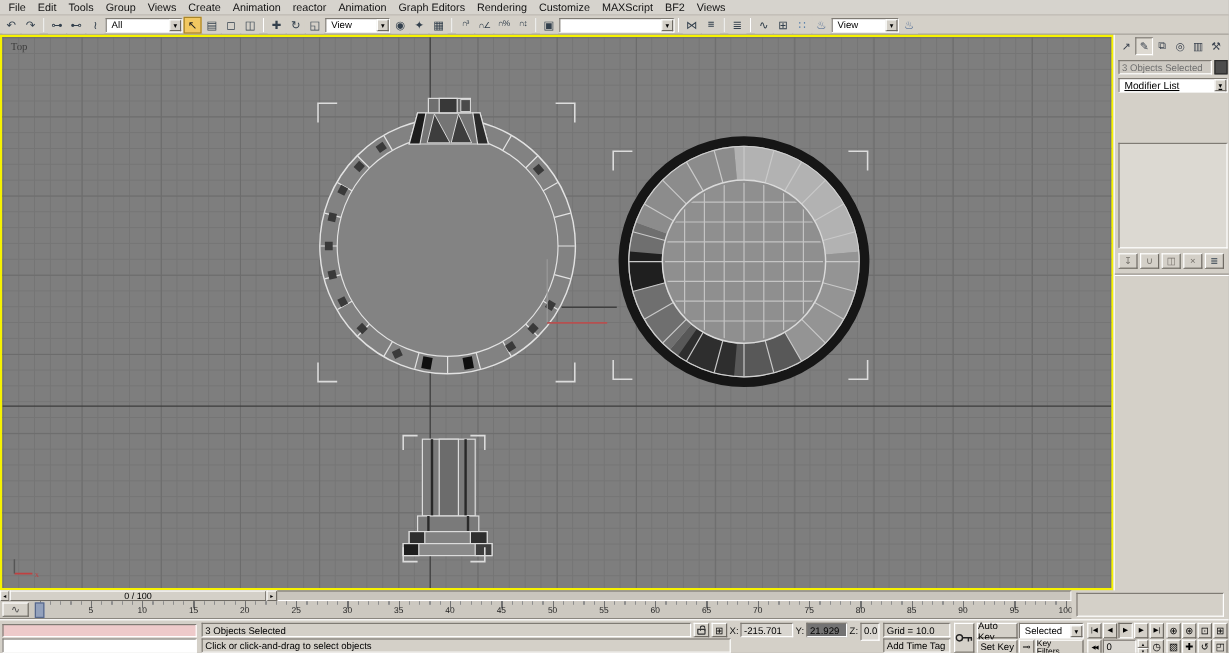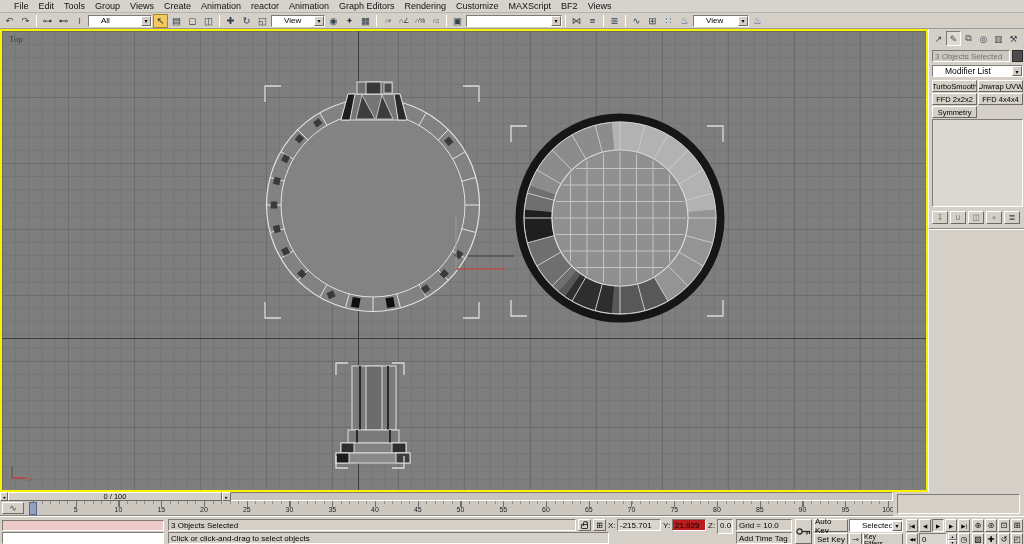--- a/index.html
+++ b/index.html
@@ -1,50 +1,50 @@
 <!DOCTYPE html>
 <html><head>
 <meta charset="utf-8">
 <style>
   * { margin:0; padding:0; box-sizing:border-box; }
   html,body { width:1024px; height:544px; overflow:hidden; }
   body { font-family:"Liberation Sans", sans-serif; background:#d4d0c8; position:relative; font-size:9px; color:#000; }
   .abs { position:absolute; }
   .sunken { border:1px solid; border-color:#7f7b74 #ffffff #ffffff #7f7b74; }
   
-  #menubar { left:0; top:0; width:1024px; height:13px; background:#d6d3cd; border-bottom:1px solid #b8b4ac; display:flex; align-items:center; padding-left:9px; }
+  #menubar { left:0; top:0; width:1024px; height:13px; background:#d6d3cd; border-bottom:1px solid #b8b4ac; display:flex; align-items:center; padding-left:2px; }
   .menu-item { padding:0 5px; font-size:9px; color:#111; cursor:default; }
   
   #toolbar { left:0; top:13px; width:1024px; height:16px; background:#d4d0c8; border-bottom:1px solid #9d9a93; display:flex; align-items:center; padding-left:2px; gap:1px; }
   .tbtn { width:15px; height:14px; display:flex; align-items:center; justify-content:center; font-size:9.5px; color:#33404d; background:#d4d0c8; }
   .tbtn.small { font-size:7px; letter-spacing:-1px; }
   .tbtn.active { background:#f2c861; border:1px solid #a88428; color:#222; }
   .tsep { width:1px; height:12px; background:#9a968f; border-right:1px solid #fff; margin:0 2px; }
   .combo { height:12px; background:#fff; border:1px solid; border-color:#7f7b74 #fff #fff #7f7b74; display:flex; align-items:center; font-size:8px; }
-  .combo .cval { flex:1; padding-left:12px; white-space:nowrap; overflow:hidden; }
+  .combo .cval { flex:1; padding-left:4px; white-space:nowrap; overflow:hidden; }
   .combo .carr { width:10px; height:10px; background:#d4d0c8; border:1px solid; border-color:#fff #6e6a63 #6e6a63 #fff; font-size:6px; display:flex; align-items:center; justify-content:center; }
   
   #viewport-wrap { left:0; top:29px; width:928px; height:463px; background:#f6f200;font-family:Liberation Serif, serif; }
   #viewport { left:2px; top:2px; width:924px; height:459px;
     background-color:#7e7e7e;
     background-image:
       linear-gradient(#6c6c6c 1px, transparent 1px),
       linear-gradient(90deg,#6c6c6c 1px, transparent 1px),
       linear-gradient(#757575 1px, transparent 1px),
       linear-gradient(90deg,#757575 1px, transparent 1px);
     background-size:66px 66px,66px 66px,13.2px 13.2px,13.2px 13.2px; }
   #vp-label { left:7px; top:3px; font-size:9px; color:#3e3e3e; }
   
   #cmdpanel { left:928px; top:29px; width:96px; height:487px; background:#d4d0c8; border-left:1px solid #fff; }
   #ptabs { left:2px; top:2px; width:92px; height:16px; display:flex; gap:0; }
   .ptab { width:15px; height:15px; display:flex; align-items:center; justify-content:center; font-size:9px; color:#3c4450; background:#d4d0c8; }
   .ptab.active { border:1px solid; border-color:#7f7b74 #fff #fff #7f7b74; background:#dedad2; }
   #pname { left:3px; top:21px; width:78px; height:12px; background:#cdc9c2; font-size:8px; color:#6f6f6f; padding:1px 2px; }
   #pswatch { left:83px; top:21px; width:11px; height:12px; background:#4d4d4d; border:1px solid #2b2b2b; }
-  #pcombo { left:3px; top:36px; width:91px; }
+  #pcombo { left:3px; top:36px; width:91px;text-decoration:underline; }
   .pbtn { height:12px; background:#d4d0c8; border:1px solid; border-color:#fff #6e6a63 #6e6a63 #fff; font-size:7.5px; display:flex; align-items:center; justify-content:center; white-space:nowrap; overflow:hidden; }
   #pbtns { left:3px; top:51px; width:91px; display:grid; grid-template-columns:1fr 1fr; gap:1px; }
   #pstack { left:3px; top:90px; width:91px; height:88px; background:#dcd9d2; }
   #pstackctl { left:3px; top:181px; width:91px; height:14px; display:flex; gap:2px; align-items:center; }
   .sbtn { width:16px; height:13px; display:flex; align-items:center; justify-content:center; font-size:8px; color:#77736c; background:#d4d0c8; border:1px solid; border-color:#fff #6e6a63 #6e6a63 #fff; }
   #psep { left:0px; top:199px; width:96px; height:2px; border-top:1px solid #8a867f; border-bottom:1px solid #fff; }
   
   #timeslider { left:0; top:492px; width:893px; height:9px; background:#c9c5bd; border:1px solid; border-color:#7f7b74 #fff #fff #7f7b74; }
   #ts-left { left:0; top:492px; width:8px; height:9px; font-size:5px; display:flex; align-items:center; justify-content:center; background:#d4d0c8; border:1px solid; border-color:#fff #6e6a63 #6e6a63 #fff; }
   #ts-thumb { left:8px; top:492px; width:214px; height:9px; background:#d4d0c8; border:1px solid; border-color:#fff #6e6a63 #6e6a63 #fff; font-size:7.5px; display:flex; align-items:center; justify-content:center; }
@@ -234,28 +234,20 @@
     <span class="ptab">⧉</span>
     <span class="ptab">◎</span>
     <span class="ptab">▥</span>
     <span class="ptab">⚒</span>
   </div>
   <div id="pname" class="abs sunken">3 Objects Selected</div>
   <div id="pswatch" class="abs"></div>
   <div id="pcombo" class="abs combo">
     <span class="cval" style="font-size:8.5px">Modifier List</span>
     <span class="carr">▾</span>
-  </div>
-  <div id="pbtns" class="abs">
-    <div class="pbtn">TurboSmooth</div>
-    <div class="pbtn">Unwrap UVW</div>
-    <div class="pbtn">FFD 2x2x2</div>
-    <div class="pbtn">FFD 4x4x4</div>
-    <div class="pbtn">Symmetry</div>
-    <div></div>
   </div>
   <div id="pstack" class="abs sunken"></div>
   <div id="pstackctl" class="abs">
     <span class="sbtn">↧</span>
     <span class="sbtn">∪</span>
     <span class="sbtn">◫</span>
     <span class="sbtn">×</span>
     <span class="sbtn" style="color:#33404d">≣</span>
   </div>
   <div id="psep" class="abs"></div>
@@ -305,21 +297,21 @@
   <div class="sfield" style="left:168px;top:15px;width:441px;height:12px">Click or click-and-drag to select objects</div>
 
   <div class="mbtn" style="left:578px;top:2px;width:13px;height:12px">
       <span id="lock-glyph"></span>
     </div>
   <div class="mbtn" style="left:593px;top:2px;width:13px;height:12px">⊞</div>
 
   <span class="slabel" style="left:608px;top:4px">X:</span>
   <div class="sfield" style="left:617px;top:2px;width:44px;height:12px;background:#d9d6d0">-215.701</div>
   <span class="slabel" style="left:663px;top:4px">Y:</span>
-  <div class="sfield" style="left:672px;top:2px;width:34px;height:12px;background:#b91c1c">21.929</div>
+  <div class="sfield" style="left:672px;top:2px;width:34px;height:12px;background:#737373">21.929</div>
   <span class="slabel" style="left:708px;top:4px">Z:</span>
   <div class="sfield" style="left:717px;top:2px;width:16px;height:15px;background:#d9d6d0">0.0</div>
 
   <div class="sfield" style="left:736px;top:2px;width:56px;height:12px">Grid = 10.0</div>
   <div class="sfield" style="left:736px;top:15px;width:56px;height:12px">Add Time Tag</div>
 
   <div class="mbtn" style="left:795px;top:2px;width:17px;height:25px">
     <svg width="15" height="9" viewBox="0 0 15 9">
       <circle cx="3.5" cy="4.5" r="2.6" fill="none" stroke="#222" stroke-width="1.2"></circle>
       <line x1="6" y1="4.5" x2="14" y2="4.5" stroke="#222" stroke-width="1.2"></line>

